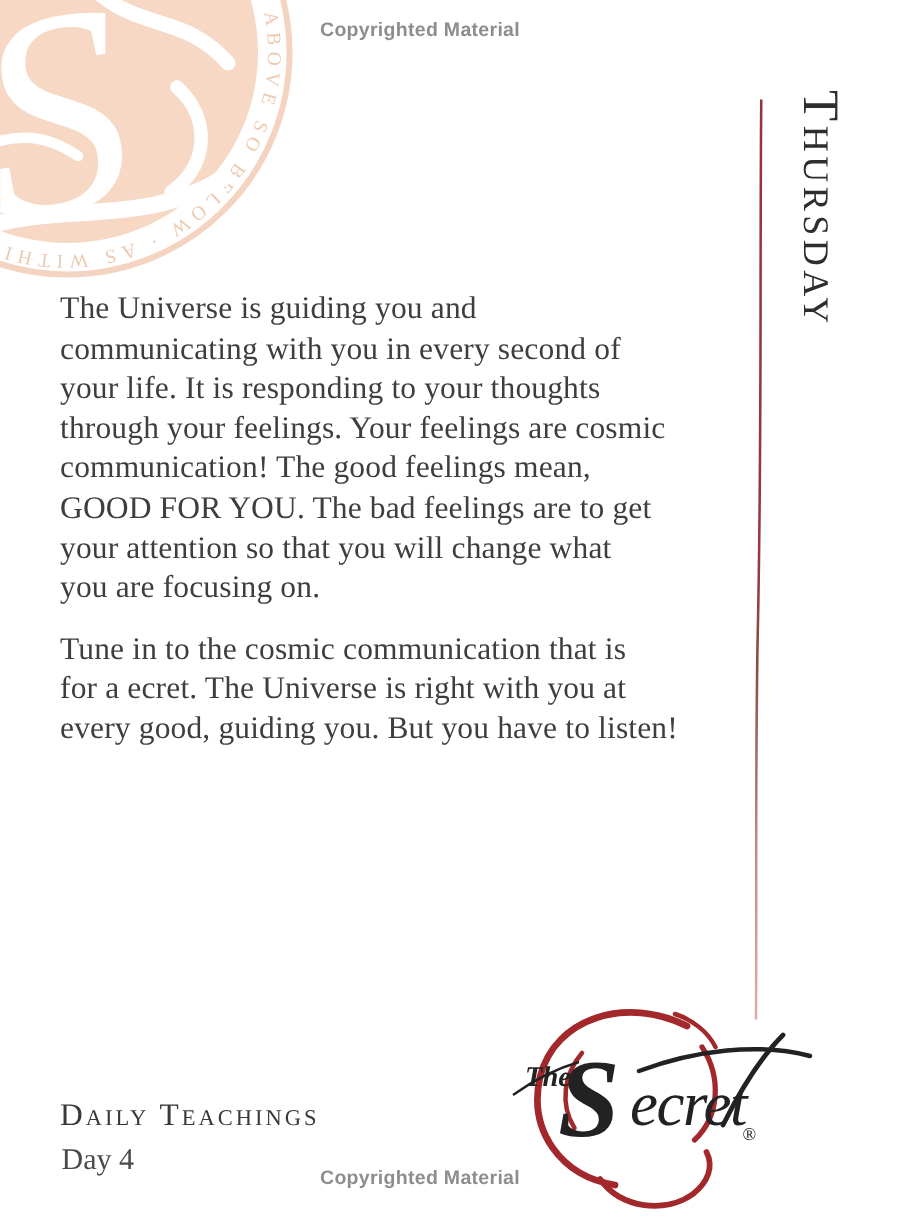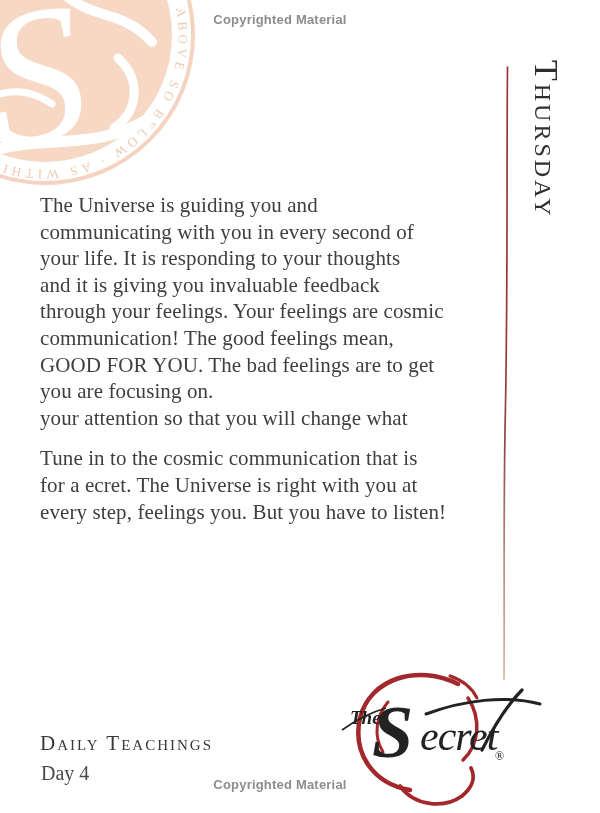--- a/index.html
+++ b/index.html
@@ -86,31 +86,30 @@
       </linearGradient>
     </defs>
     <path d="M507.5,67 C506.5,180 508,300 505,430 C503.5,525 504.5,605 504,679" fill="none" stroke="url(#ruleFade)" stroke-width="1.7" stroke-linecap="round"></path>
   </svg>
 
   <div class="body-copy">
     <div class="para">
       <div class="line">The Universe is guiding you and</div>
       <div class="line">communicating with you in every second of</div>
       <div class="line">your life. It is responding to your thoughts</div>
-      <div class="line">and it is giving you invaluable feedback</div>
       <div class="line">through your feelings. Your feelings are cosmic</div>
       <div class="line">communication! The good feelings mean,</div>
       <div class="line">GOOD FOR YOU. The bad feelings are to get</div>
+      <div class="line">your attention so that you will change what</div>
       <div class="line">you are focusing on.</div>
-      <div class="line">your attention so that you will change what</div>
     </div>
     <div class="para">
       <div class="line">Tune in to the cosmic communication that is</div>
       <div class="line">for a ecret. The Universe is right with you at</div>
-      <div class="line">every step, feelings you. But you have to listen!</div>
+      <div class="line">every good, guiding you. But you have to listen!</div>
     </div>
   </div>
 
   <div class="series-title">Daily Teachings</div>
   <div class="day-number">Day 4</div>
 
   <svg class="logo" width="240" height="150" viewBox="0 0 240 150" aria-hidden="true">
     <g stroke="#a2282c" fill="none" stroke-linecap="round">
       <path d="M128,24 C88,4 40,18 30,58 C22,94 44,124 80,130" stroke-width="4.5"></path>
       <path d="M138,38 C151,58 150,84 133,100" stroke-width="3.5"></path>

